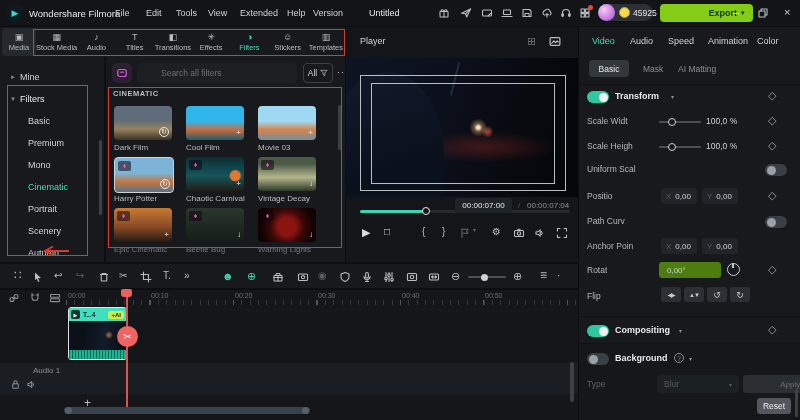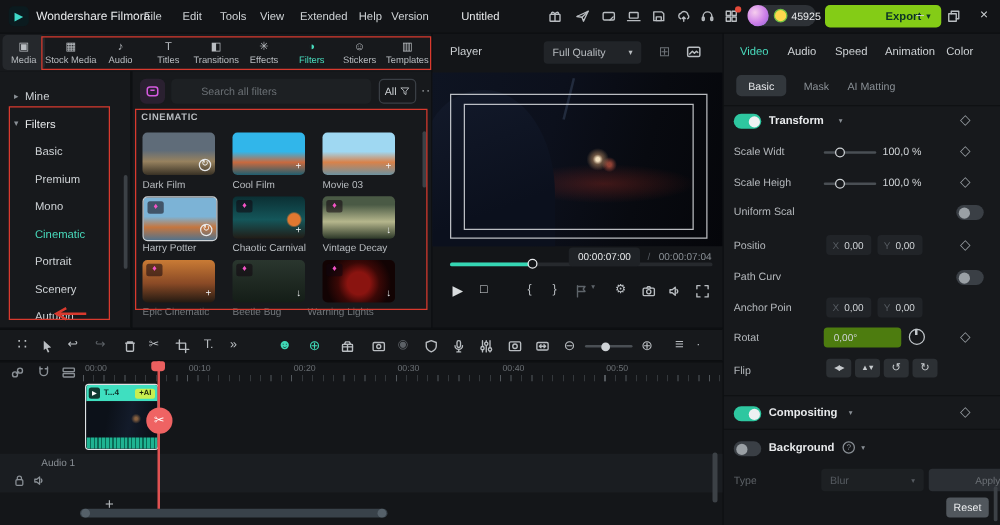--- a/index.html
+++ b/index.html
@@ -379,30 +379,26 @@
     <div class="thumb t7" style="left:80px;top:151px">
         <span class="gem">♦</span>
         <span class="corner">↓</span>
       </div>
     <div class="thumb t8" style="left:152px;top:151px">
         <span class="gem">♦</span>
         <span class="corner">↓</span>
       </div>
     <span class="thumb-lb" style="left:8px;top:188px;color:#74797d">Epic Cinematic</span>
     <span class="thumb-lb" style="left:80px;top:188px;color:#74797d">Beetle Bug</span>
-    <span class="thumb-lb" style="left:140px;top:188px;color:#74797d">Warning Lights</span>
+    <span class="thumb-lb" style="left:152px;top:188px;color:#74797d">Warning Lights</span>
     <div class="vscroll" style="left:232px;top:48px;width:3px;height:45px"></div>
   </div>
 
   <div class="player">
     <span class="abs" style="left:14px;top:9px;font-size:9px;color:#cfd3d6">Player</span>
-    <div class="quality">
-      <span>Full Quality</span>
-      <span style="font-size:6.5px">▾</span>
-    </div>
     <span class="abs" style="left:181px;top:8px;font-size:11px;color:#6b7075">⊞</span>
     <svg class="abs" style="left:202px;top:8px" width="14" height="13" viewBox="0 0 12 12">
         <g class="svgi">
           <rect x="1.5" y="2.5" width="9" height="7" rx="1"></rect>
           <path d="M3 7.5 L5 5.5 L6.5 7 L8 5.5 L9 6.5"></path>
         </g>
       </svg>
 
     <div class="scene">
       <div class="officer"></div>

